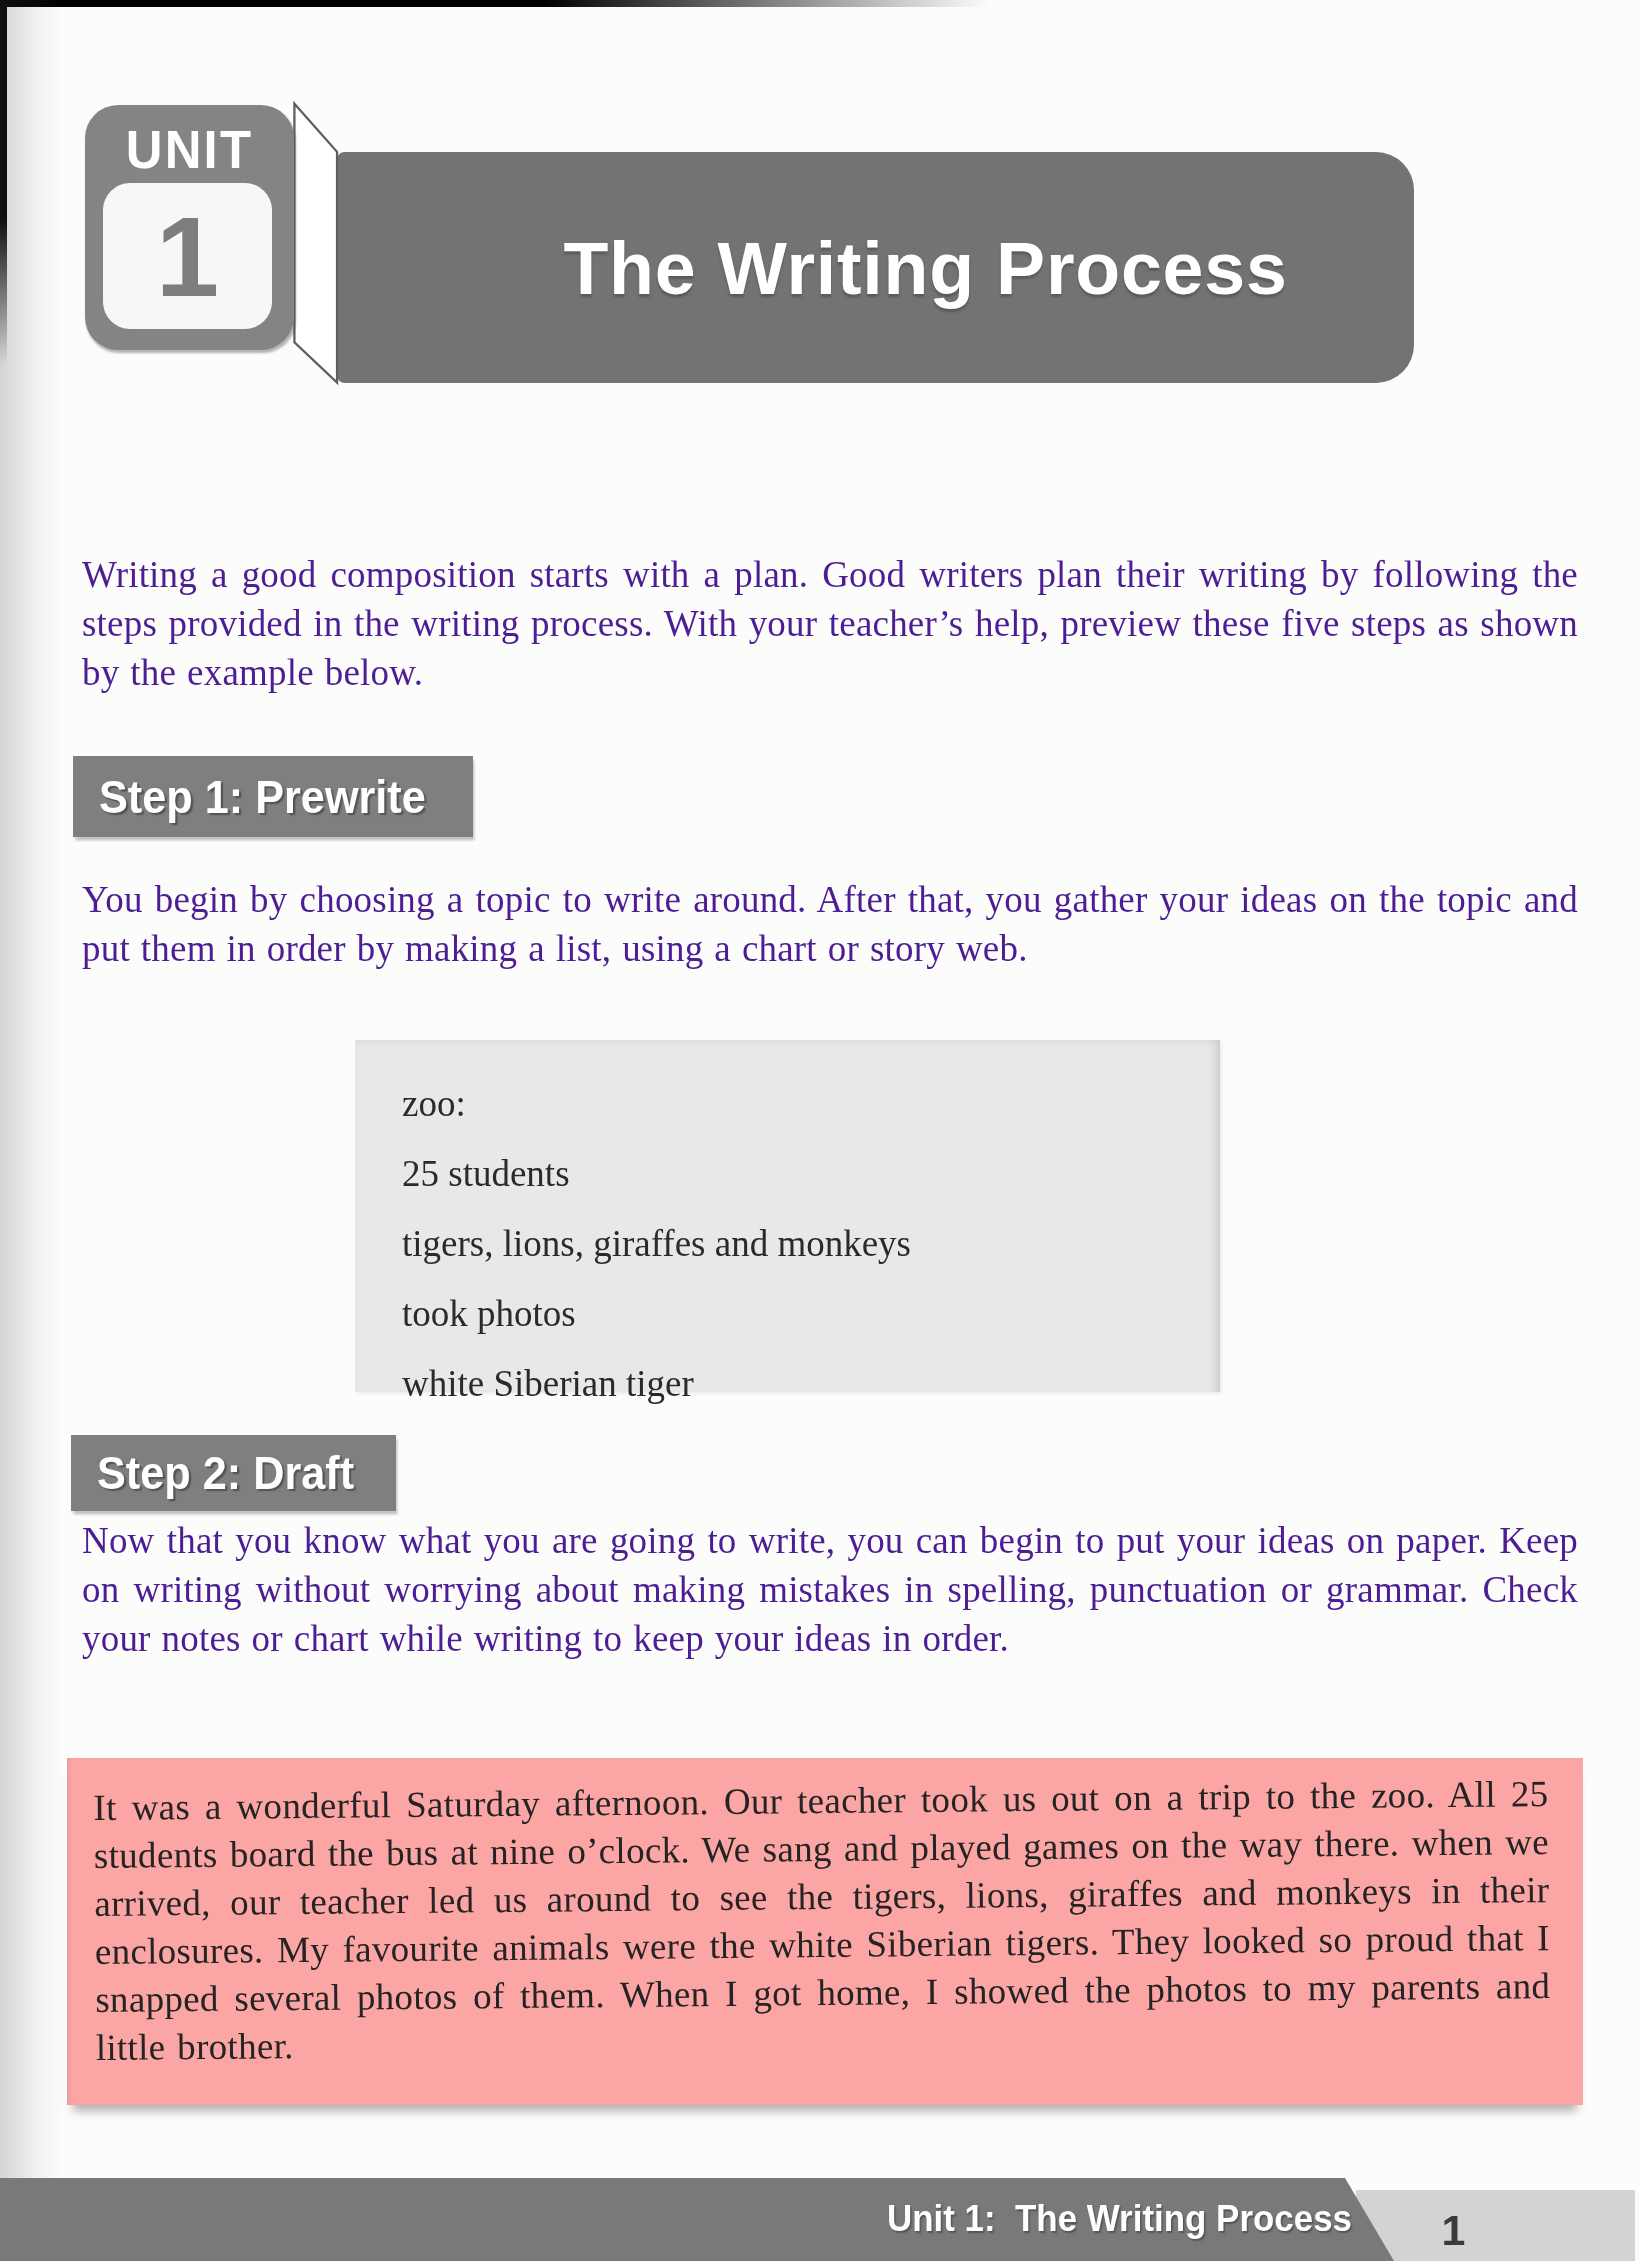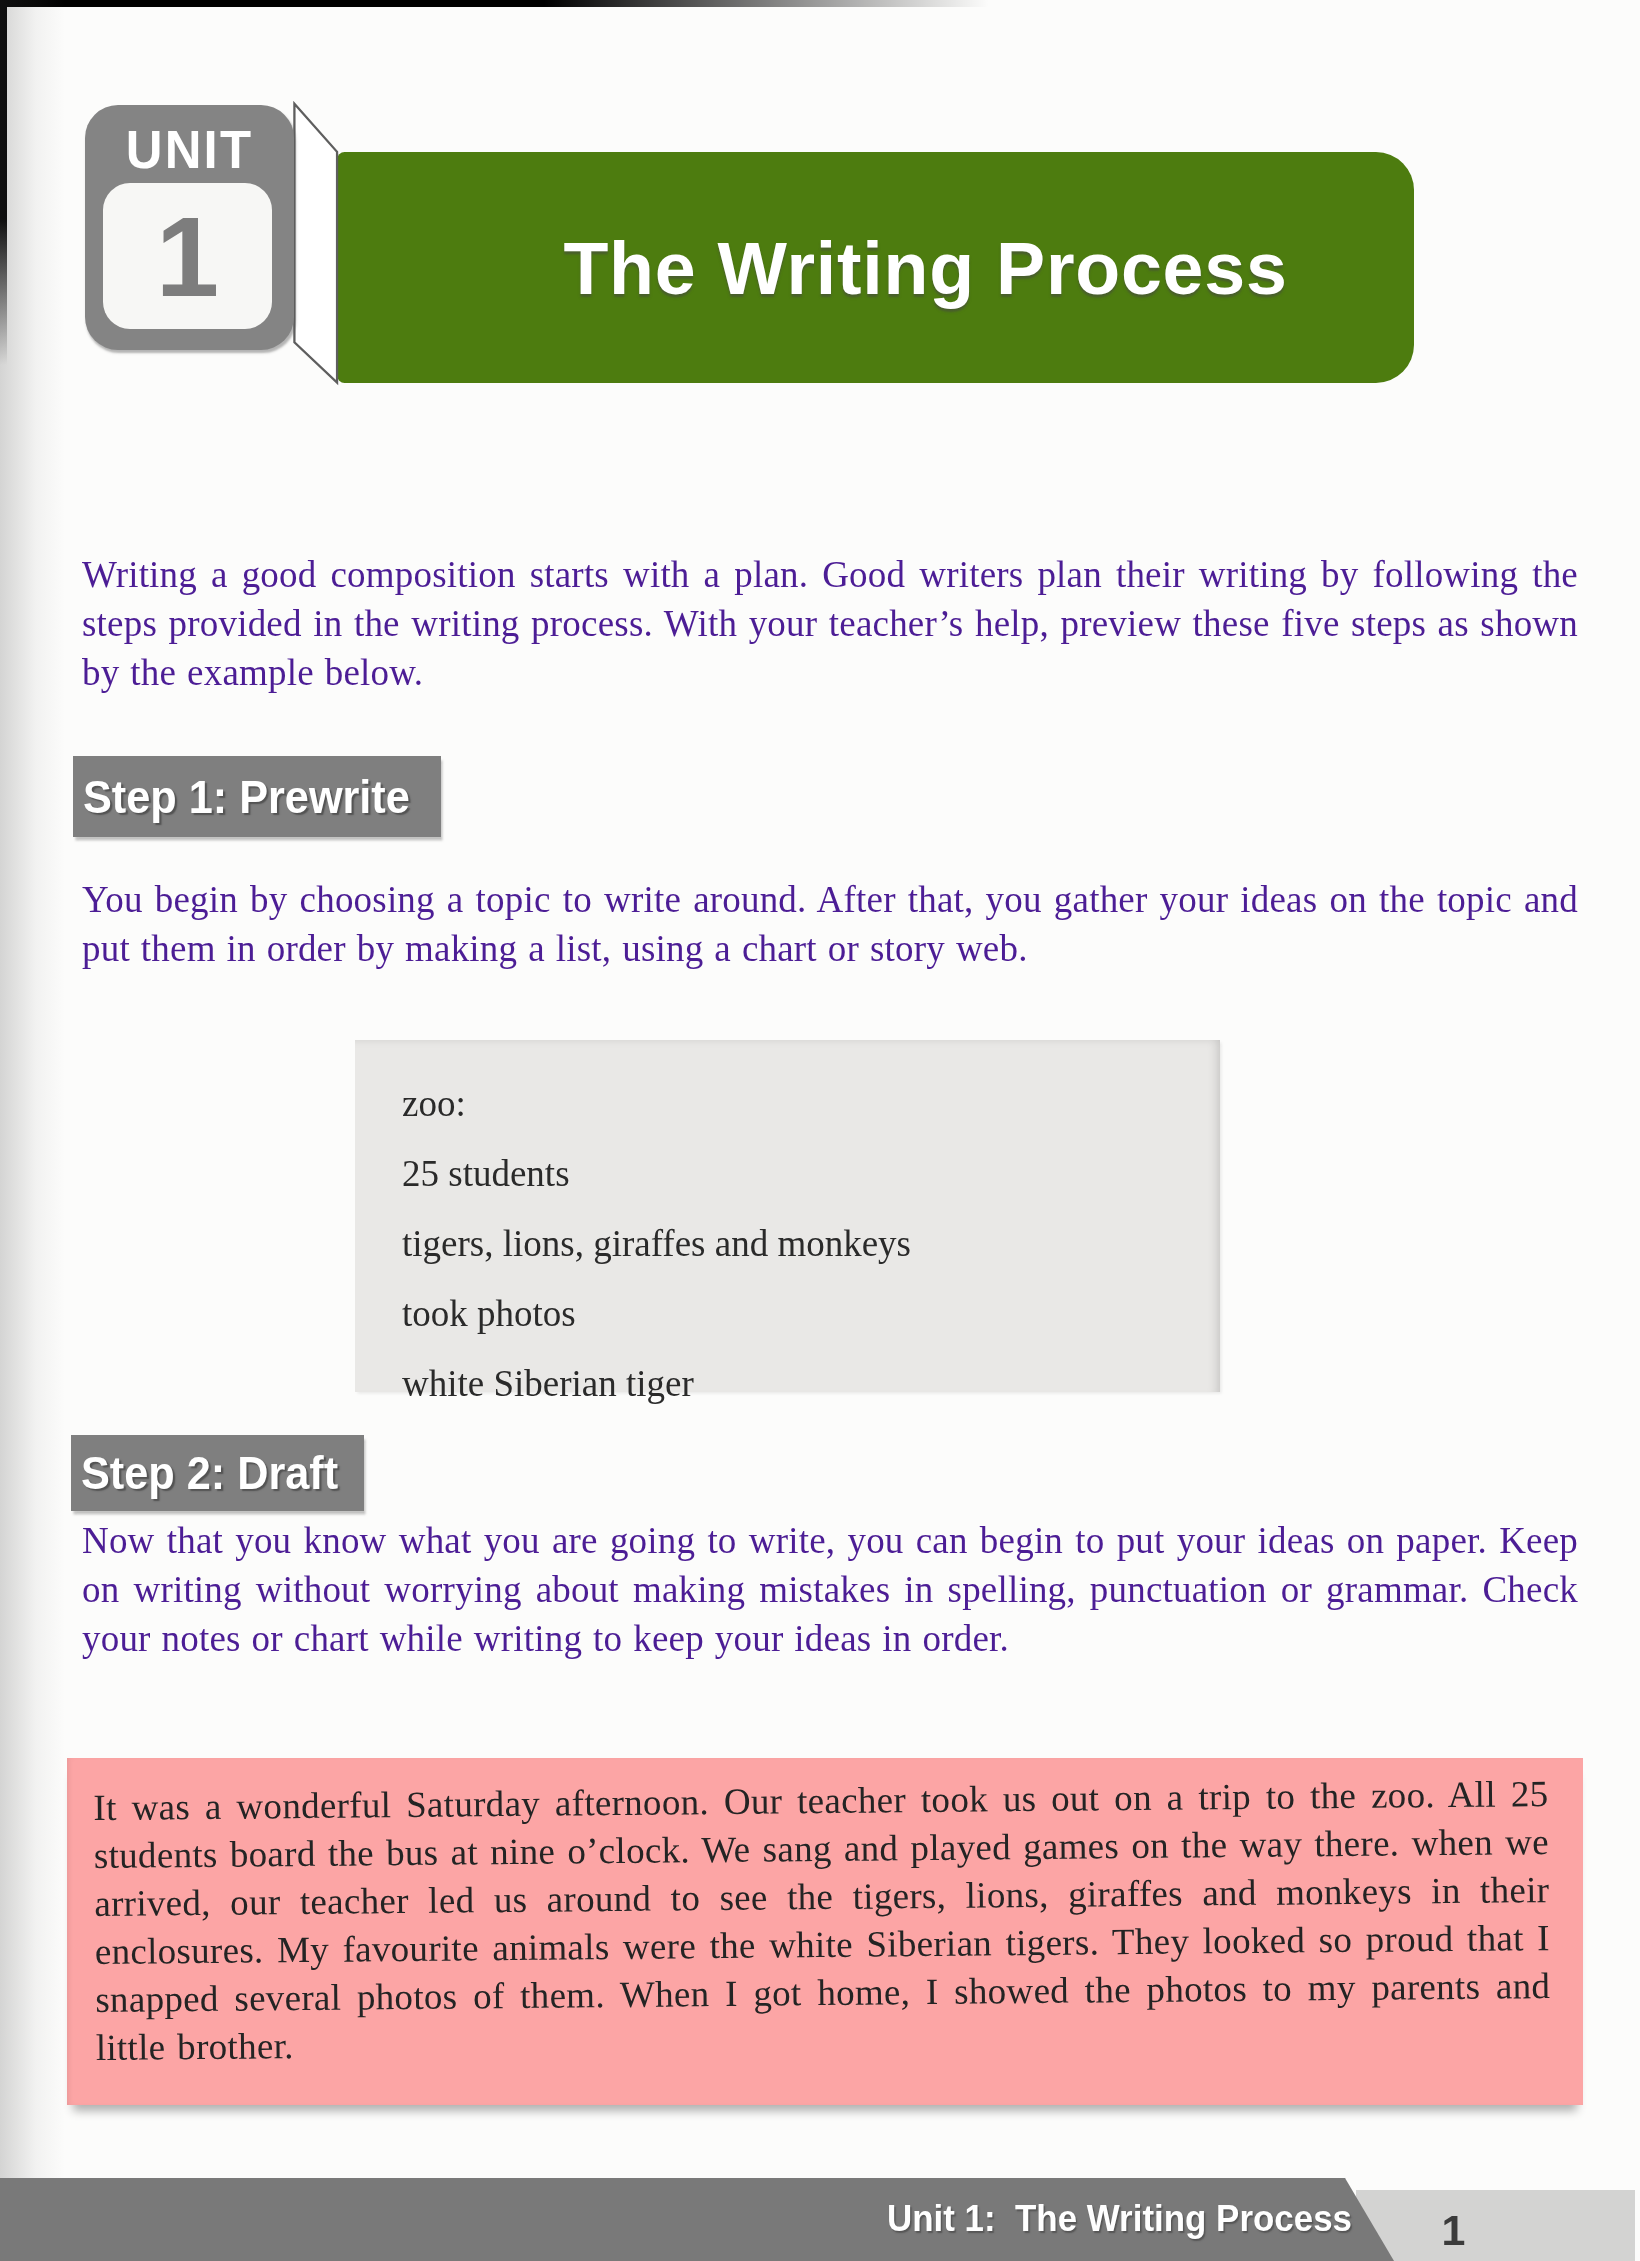--- a/index.html
+++ b/index.html
@@ -12,21 +12,21 @@
   
   .scan-top-strip{position:absolute;left:0;top:0;width:989px;height:6.8px;
     background:linear-gradient(to right,#000 0%,#000 55%,rgba(0,0,0,0) 100%);}
   .scan-left-strip{position:absolute;left:0;top:0;width:6.8px;height:365px;
     background:linear-gradient(to bottom,#000 0%,#000 60%,rgba(0,0,0,0) 100%);}
   .scan-left-shade{position:absolute;left:0;top:0;width:65px;height:100%;
     background:linear-gradient(to right,rgba(70,70,70,0.22),rgba(120,120,120,0.08) 55%,rgba(255,255,255,0));}
 
   
   .banner{position:absolute;left:337px;top:152px;width:1077px;height:231px;
-    background:#4d7c0f;border-radius:7.6px 38px 38px 7.6px;
+    background:#737373;border-radius:7.6px 38px 38px 7.6px;
     display:flex;align-items:center;justify-content:center;padding-left:99px;box-sizing:border-box;}
   .banner-title{font-family:"Liberation Sans", sans-serif;font-weight:bold;
     font-size:75px;color:#fff;letter-spacing:0.8px;white-space:nowrap;
     text-shadow:0 3px 2.3px rgba(70,70,70,0.55);transform:scaleX(0.98);}
   .spine{position:absolute;left:289px;top:97px;width:55px;height:294px;}
   .unit-badge{position:absolute;left:85px;top:105px;width:209px;height:245px;
     background:#848484;border-radius:33px;box-shadow:1.5px 3px 2.3px rgba(90,90,90,0.45);}
   .unit-word{position:absolute;left:0;top:13.7px;width:100%;text-align:center;
     font-family:"Liberation Sans", sans-serif;font-weight:bold;font-size:53px;color:#fff;
     letter-spacing:2.3px;transform:scaleX(0.96);}
@@ -37,21 +37,21 @@
   
   .para{position:absolute;left:82px;width:1496px;
     font-size:37px;line-height:49px;letter-spacing:0.2px;word-spacing:1.5px;
     text-align:justify;color:#4c1d95;}
   .intro{top:550px;}
   .step1-para{top:875px;}
   .step2-para{top:1516px;}
 
   
   .step-badge{position:absolute;height:81px;background:#7f7f7f;
-    display:inline-flex;align-items:center;padding:0 10px;
+    display:inline-flex;align-items:center;padding:0 26px;
     box-shadow:2.3px 3.8px 2.3px rgba(110,110,110,0.4);}
   .step1-badge{left:73px;top:756px;}
   .step2-badge{left:71px;top:1416px;height:76px;margin-top:19px;}
   .step-badge span{font-family:"Liberation Sans", sans-serif;font-weight:bold;font-size:46px;
     color:#fff;letter-spacing:0px;transform:scaleX(0.94);transform-origin:left center;
     white-space:nowrap;text-shadow:2.3px 2.3px 1.5px rgba(45,45,45,0.55);}
 
   
   .list-box{position:absolute;left:355px;top:1020px;width:865px;height:352px;
     background:#e9e8e6;box-sizing:border-box;padding:29px 0 0 47px;

